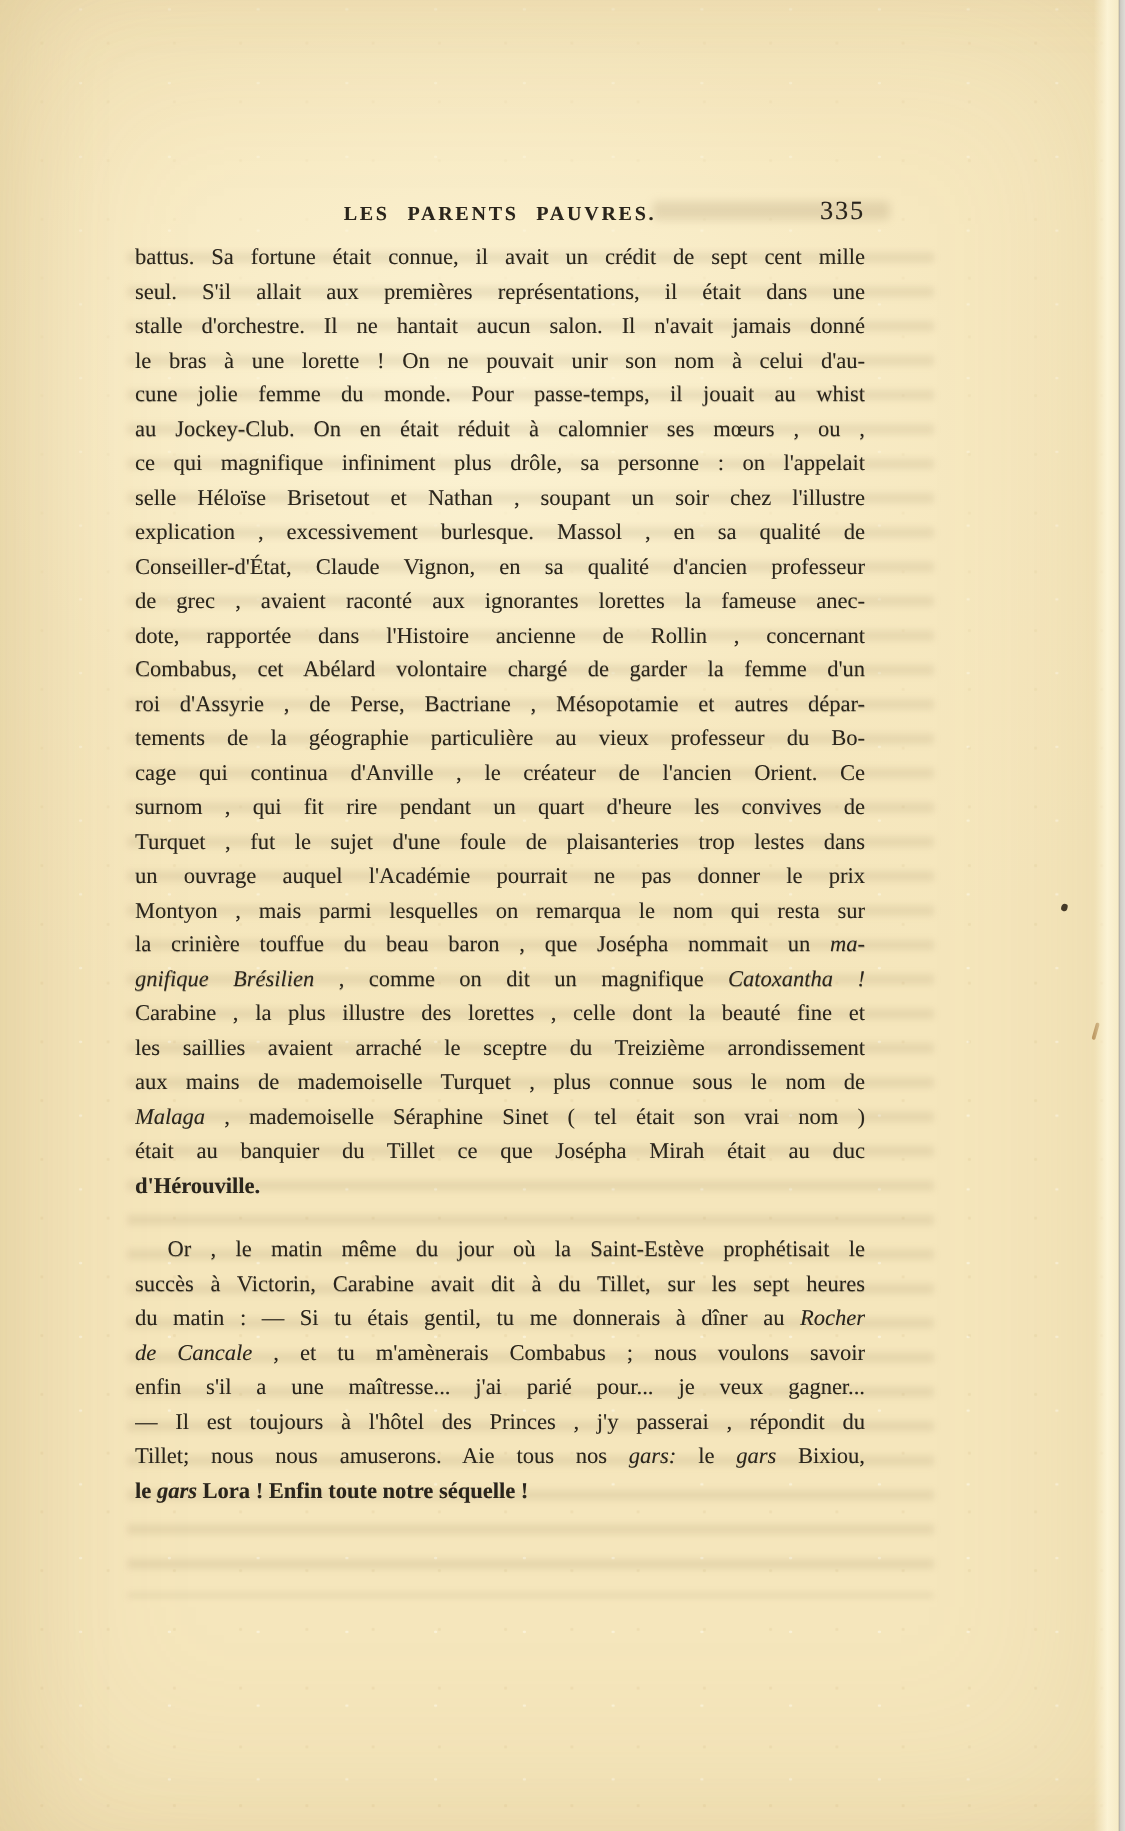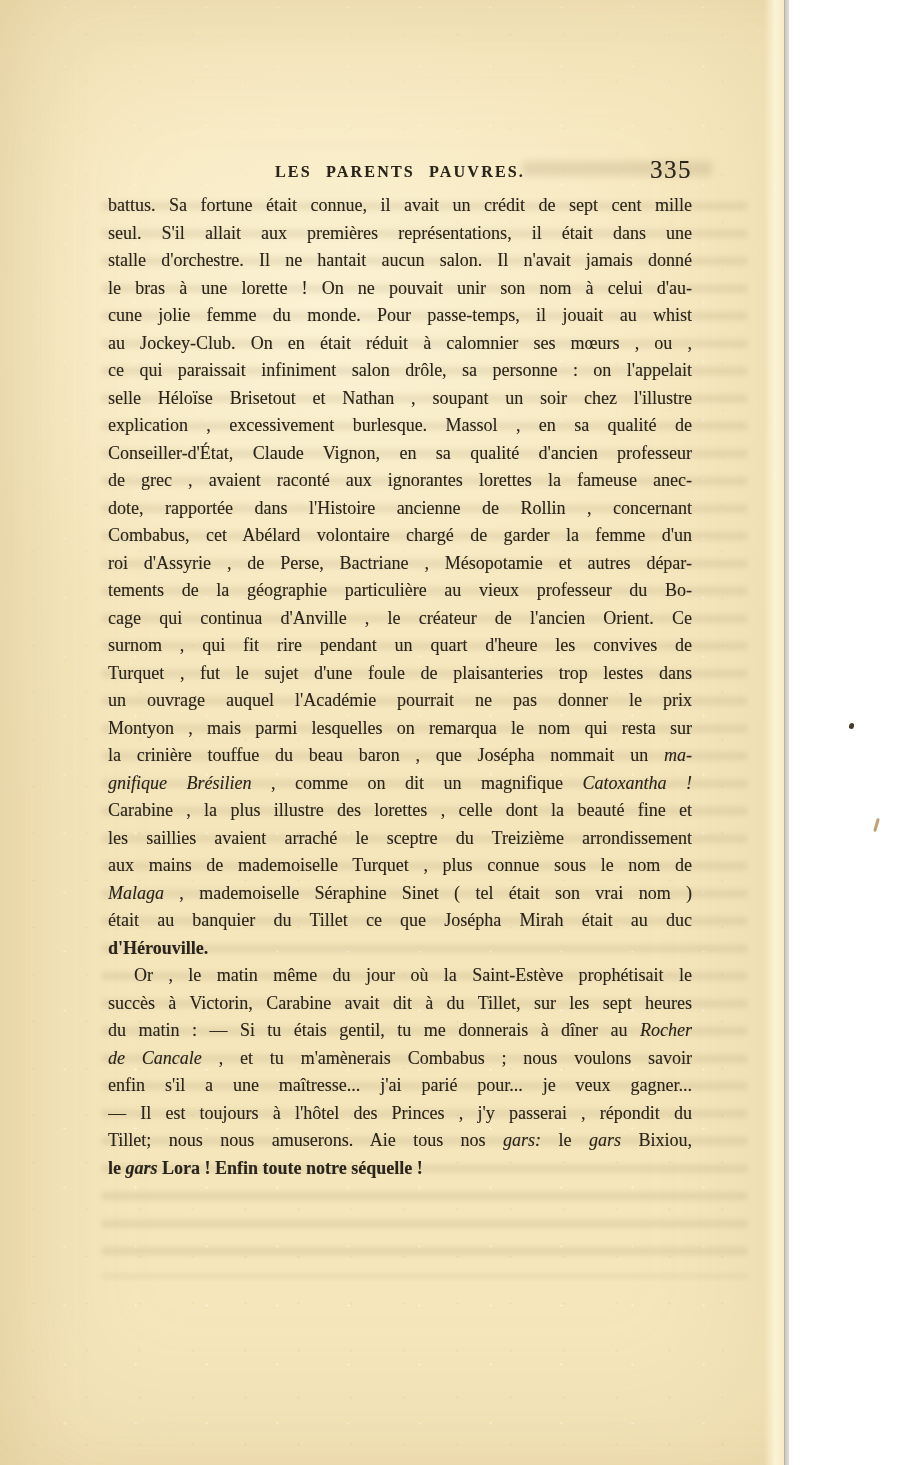--- a/index.html
+++ b/index.html
@@ -1,21 +1,21 @@
 <!DOCTYPE html>
 <html><head>
 <meta charset="utf-8">
 <style>
   html, body { margin: 0; padding: 0; }
   body {
     width: 900px; height: 1465px; overflow: hidden;
     font-family: "Liberation Serif", serif;
   }
   .scan {
-    position: relative; width: 789px; height: 1465px;
+    position: relative; width: 900px; height: 1465px;
     background-color: #f5e6bc;
     background-image:
       radial-gradient(ellipse 900px 720px at 42% 22%, rgba(253,245,216,0.85) 0%, rgba(248,235,197,0.35) 45%, rgba(244,227,178,0) 75%),
       radial-gradient(rgba(196,165,106,0.14) 1px, transparent 1.6px),
       radial-gradient(rgba(255,252,238,0.55) 1px, transparent 1.6px);
     background-size: auto, 53px 47px, 71px 59px;
     background-position: 0 0, 7px 11px, 29px 37px;
     box-shadow: inset 0 0 150px rgba(187,154,92,0.22), inset 45px 0 90px -45px rgba(180,145,80,0.18);
     color: #2a251c;
   }
@@ -37,33 +37,33 @@
     position: absolute; left: 108px; top: 156px; width: 584px; height: 32px;
     text-shadow: 0.2px 0.2px 0 rgba(42,37,28,0.35);
   }
   .running-title {
     position: absolute; left: 50%; transform: translateX(-50%); top: 7px;
     font-size: 16px; font-weight: 700; letter-spacing: 2.2px; word-spacing: 8px;
     white-space: nowrap;
   }
   .folio {
     position: absolute; right: 0; top: 0;
-    font-size: 25px; letter-spacing: 1.5px;
+    font-size: 21px; letter-spacing: 1.5px;
   }
   .text-block {
     position: absolute; left: 108px; top: 192px; width: 584px;
     text-shadow: 0.2px 0.2px 0 rgba(42,37,28,0.3);
   }
   .line {
     height: 27.5px; line-height: 27.5px; font-size: 18px;
     text-align: justify; text-align-last: justify; text-justify: inter-word;
     overflow: hidden;
   }
   .line.unjust { text-align-last: left; font-weight: bold; }
-  .line.indent { text-indent: 26px; }
+  .line.indent { text-indent: 26px; margin-top: 24px; }
   .it { font-style: italic; }
   .speck-a {
     position: absolute; left: 849px; top: 723px; width: 5px; height: 6px;
     background: #453a28; border-radius: 60% 40% 55% 45%; transform: rotate(12deg);
   }
   .speck-b {
     position: absolute; left: 875px; top: 818px; width: 3px; height: 14px;
     background: #b28a50; border-radius: 2px; transform: rotate(16deg); opacity: 0.8;
   }
   .edge-light {
@@ -88,21 +88,21 @@
   </header>
 
   <main class="text-block">
       <div>
         <div class="line"><span>battus. Sa fortune était connue, il avait un crédit de sept cent mille</span></div>
         <div class="line"><span>seul. S'il allait aux premières représentations, il était dans une</span></div>
         <div class="line"><span>stalle d'orchestre. Il ne hantait aucun salon. Il n'avait jamais donné</span></div>
         <div class="line"><span>le bras à une lorette ! On ne pouvait unir son nom à celui d'au-</span></div>
         <div class="line"><span>cune jolie femme du monde. Pour passe-temps, il jouait au whist</span></div>
         <div class="line"><span>au Jockey-Club. On en était réduit à calomnier ses mœurs , ou ,</span></div>
-        <div class="line"><span>ce qui paraissait infiniment salon drôle, sa personne : on l'appelait</span></div>
+        <div class="line"><span>ce qui magnifique infiniment plus drôle, sa personne : on l'appelait</span></div>
         <div class="line"><span>selle Héloïse Brisetout et Nathan , soupant un soir chez l'illustre</span></div>
         <div class="line"><span>explication , excessivement burlesque. Massol , en sa qualité de</span></div>
         <div class="line"><span>Conseiller-d'État, Claude Vignon, en sa qualité d'ancien professeur</span></div>
         <div class="line"><span>de grec , avaient raconté aux ignorantes lorettes la fameuse anec-</span></div>
         <div class="line"><span>dote, rapportée dans l'Histoire ancienne de Rollin , concernant</span></div>
         <div class="line"><span>Combabus, cet Abélard volontaire chargé de garder la femme d'un</span></div>
         <div class="line"><span>roi d'Assyrie , de Perse, Bactriane , Mésopotamie et autres dépar-</span></div>
         <div class="line"><span>tements de la géographie particulière au vieux professeur du Bo-</span></div>
         <div class="line"><span>cage qui continua d'Anville , le créateur de l'ancien Orient. Ce</span></div>
         <div class="line"><span>surnom , qui fit rire pendant un quart d'heure les convives de</span></div>

